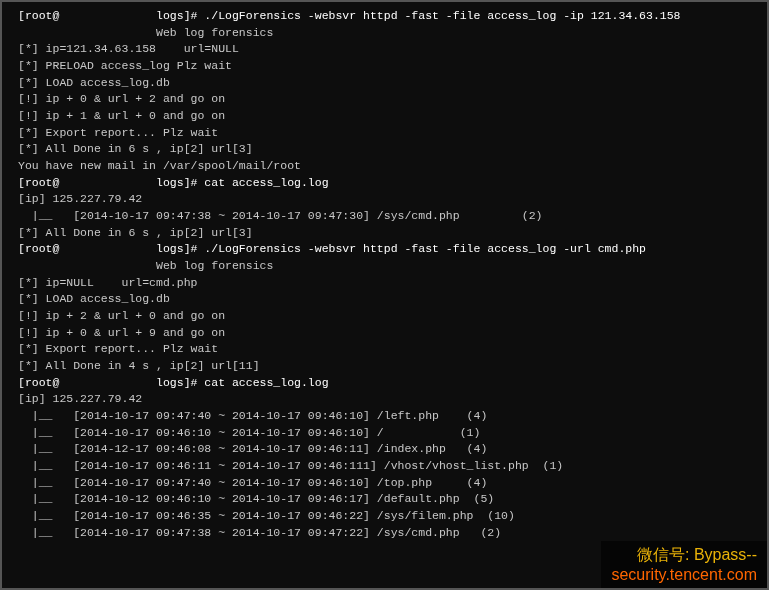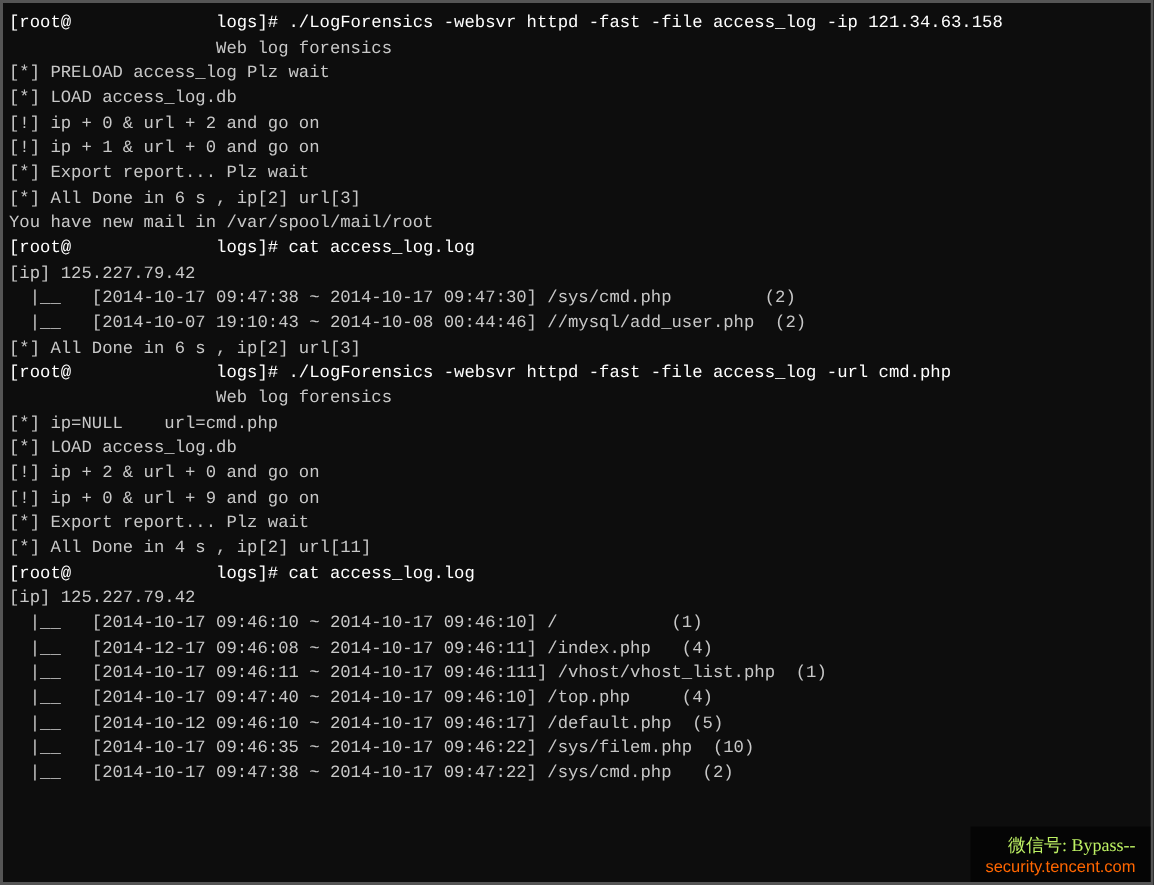--- a/index.html
+++ b/index.html
@@ -17,79 +17,80 @@
       background: #111;
       border: 2px solid #555;
       position: relative;
       display: flex;
       flex-direction: column;
     }
     .terminal {
       flex: 1;
       background: #0d0d0d;
       color: #c8c8c8;
-      padding: 6px 4px;
+      padding: 6px 16px;
       overflow: hidden;
       line-height: 1.45;
       font-size: 11.5px;
     }
     .line {
       white-space: pre;
       display: block;
     }
     .cmd { color: #ffffff; }
     .info { color: #c8c8c8; }
     .watermark-bar {
       position: absolute;
       bottom: 0;
       right: 0;
       background: rgba(0,0,0,0.6);
       padding: 4px 10px;
       text-align: right;
     }
     .watermark-wechat {
-      color: #bef264;
-      font-size: 12px;
-      font-family: Liberation Serif, serif;
+      color: #eab308;
+      font-size: 16px;
+      font-family: Liberation Sans, sans-serif;
     }
     .watermark-site {
       color: #ff6600;
-      font-size: 11px;
+      font-size: 16px;
       font-family: Arial, sans-serif;
     }
   </style>
 </head>
 <body>
 
 <div class="outer-frame">
   <div class="terminal" id="terminal-body">
   <span class="line cmd">[root@              logs]# ./LogForensics -websvr httpd -fast -file access_log -ip 121.34.63.158</span>
       <span class="line info">                    Web log forensics</span>
+      <span class="line info">[*] ip=121.34.63.158    url=NULL</span>
       <span class="line info">[*] PRELOAD access_log Plz wait</span>
       <span class="line info">[*] LOAD access_log.db</span>
       <span class="line info">[!] ip + 0 &amp; url + 2 and go on</span>
       <span class="line info">[!] ip + 1 &amp; url + 0 and go on</span>
       <span class="line info">[*] Export report... Plz wait</span>
       <span class="line info">[*] All Done in 6 s , ip[2] url[3]</span>
       <span class="line info">You have new mail in /var/spool/mail/root</span>
       <span class="line cmd">[root@              logs]# cat access_log.log</span>
       <span class="line info">[ip] 125.227.79.42</span>
       <span class="line info">  |__   [2014-10-17 09:47:38 ~ 2014-10-17 09:47:30] /sys/cmd.php         (2)</span>
-      <span class="line info">  |__   [2014-10-07 19:10:43 ~ 2014-10-08 00:44:46] //mysql/add_user.php  (2)</span>
       <span class="line info">[*] All Done in 6 s , ip[2] url[3]</span>
       <span class="line cmd">[root@              logs]# ./LogForensics -websvr httpd -fast -file access_log -url cmd.php</span>
       <span class="line info">                    Web log forensics</span>
       <span class="line info">[*] ip=NULL    url=cmd.php</span>
       <span class="line info">[*] LOAD access_log.db</span>
       <span class="line info">[!] ip + 2 &amp; url + 0 and go on</span>
       <span class="line info">[!] ip + 0 &amp; url + 9 and go on</span>
       <span class="line info">[*] Export report... Plz wait</span>
       <span class="line info">[*] All Done in 4 s , ip[2] url[11]</span>
       <span class="line cmd">[root@              logs]# cat access_log.log</span>
       <span class="line info">[ip] 125.227.79.42</span>
+      <span class="line info">  |__   [2014-10-17 09:47:40 ~ 2014-10-17 09:46:10] /left.php    (4)</span>
       <span class="line info">  |__   [2014-10-17 09:46:10 ~ 2014-10-17 09:46:10] /           (1)</span>
       <span class="line info">  |__   [2014-12-17 09:46:08 ~ 2014-10-17 09:46:11] /index.php   (4)</span>
       <span class="line info">  |__   [2014-10-17 09:46:11 ~ 2014-10-17 09:46:111] /vhost/vhost_list.php  (1)</span>
       <span class="line info">  |__   [2014-10-17 09:47:40 ~ 2014-10-17 09:46:10] /top.php     (4)</span>
       <span class="line info">  |__   [2014-10-12 09:46:10 ~ 2014-10-17 09:46:17] /default.php  (5)</span>
       <span class="line info">  |__   [2014-10-17 09:46:35 ~ 2014-10-17 09:46:22] /sys/filem.php  (10)</span>
       <span class="line info">  |__   [2014-10-17 09:47:38 ~ 2014-10-17 09:47:22] /sys/cmd.php   (2)</span>
     </div>
   <div class="watermark-bar">
     <div class="watermark-wechat">微信号: Bypass--</div>

